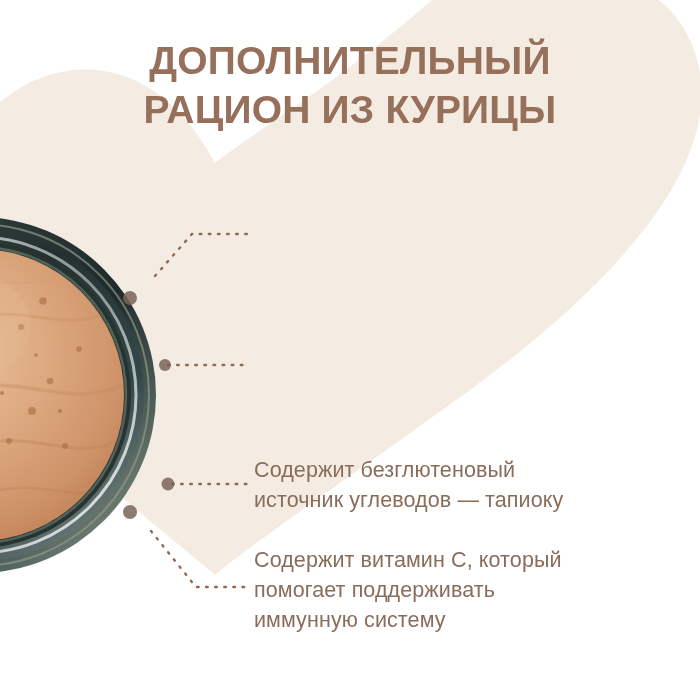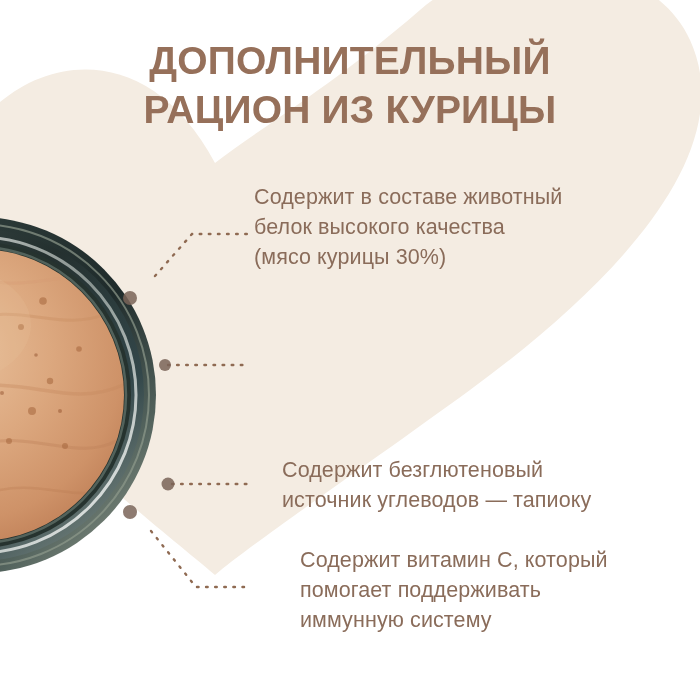--- a/index.html
+++ b/index.html
@@ -62,22 +62,22 @@
     position: absolute;
     left: 254px;
     color: #8A6C5A;
     font-size: 21.5px;
     line-height: 30px;
     white-space: pre-line;
     letter-spacing: 0.1px;
   }
   #bullet-0 { top: 182px; }
   #bullet-1 { top: 306px; }
-  #bullet-2 { top: 455px; margin-left: 28px; }
-  #bullet-3 { top: 545px; margin-left: 46px; }
+  #bullet-2 { top: 455px; }
+  #bullet-3 { top: 545px; }
 </style>
 </head>
 <body>
 
 <div id="stage">
 
   <svg id="bg-heart" viewBox="0 0 700 700" aria-hidden="true">
     <defs>
       <clipPath id="stageClip">
           <rect x="0" y="0" width="700" height="700"></rect>
@@ -198,23 +198,20 @@
       <path d="M151,531 L196,587 L248,587"></path>
     </g>
     <g fill="#7A6458" opacity="0.85">
       <circle cx="130" cy="298" r="7"></circle>
       <circle cx="165" cy="365" r="6"></circle>
       <circle cx="168" cy="484" r="6.5"></circle>
       <circle cx="130" cy="512" r="7"></circle>
     </g>
   </svg>
 
-  <div class="bullet" id="bullet-0">Содержит в составе животный
-белок высокого качества
-(мясо курицы 30%)</div>
 
 
   <div class="bullet" id="bullet-2">Содержит безглютеновый
 источник углеводов — тапиоку</div>
 
   <div class="bullet" id="bullet-3">Содержит витамин С, который
 помогает поддерживать
 иммунную систему</div>
 
 </div>

